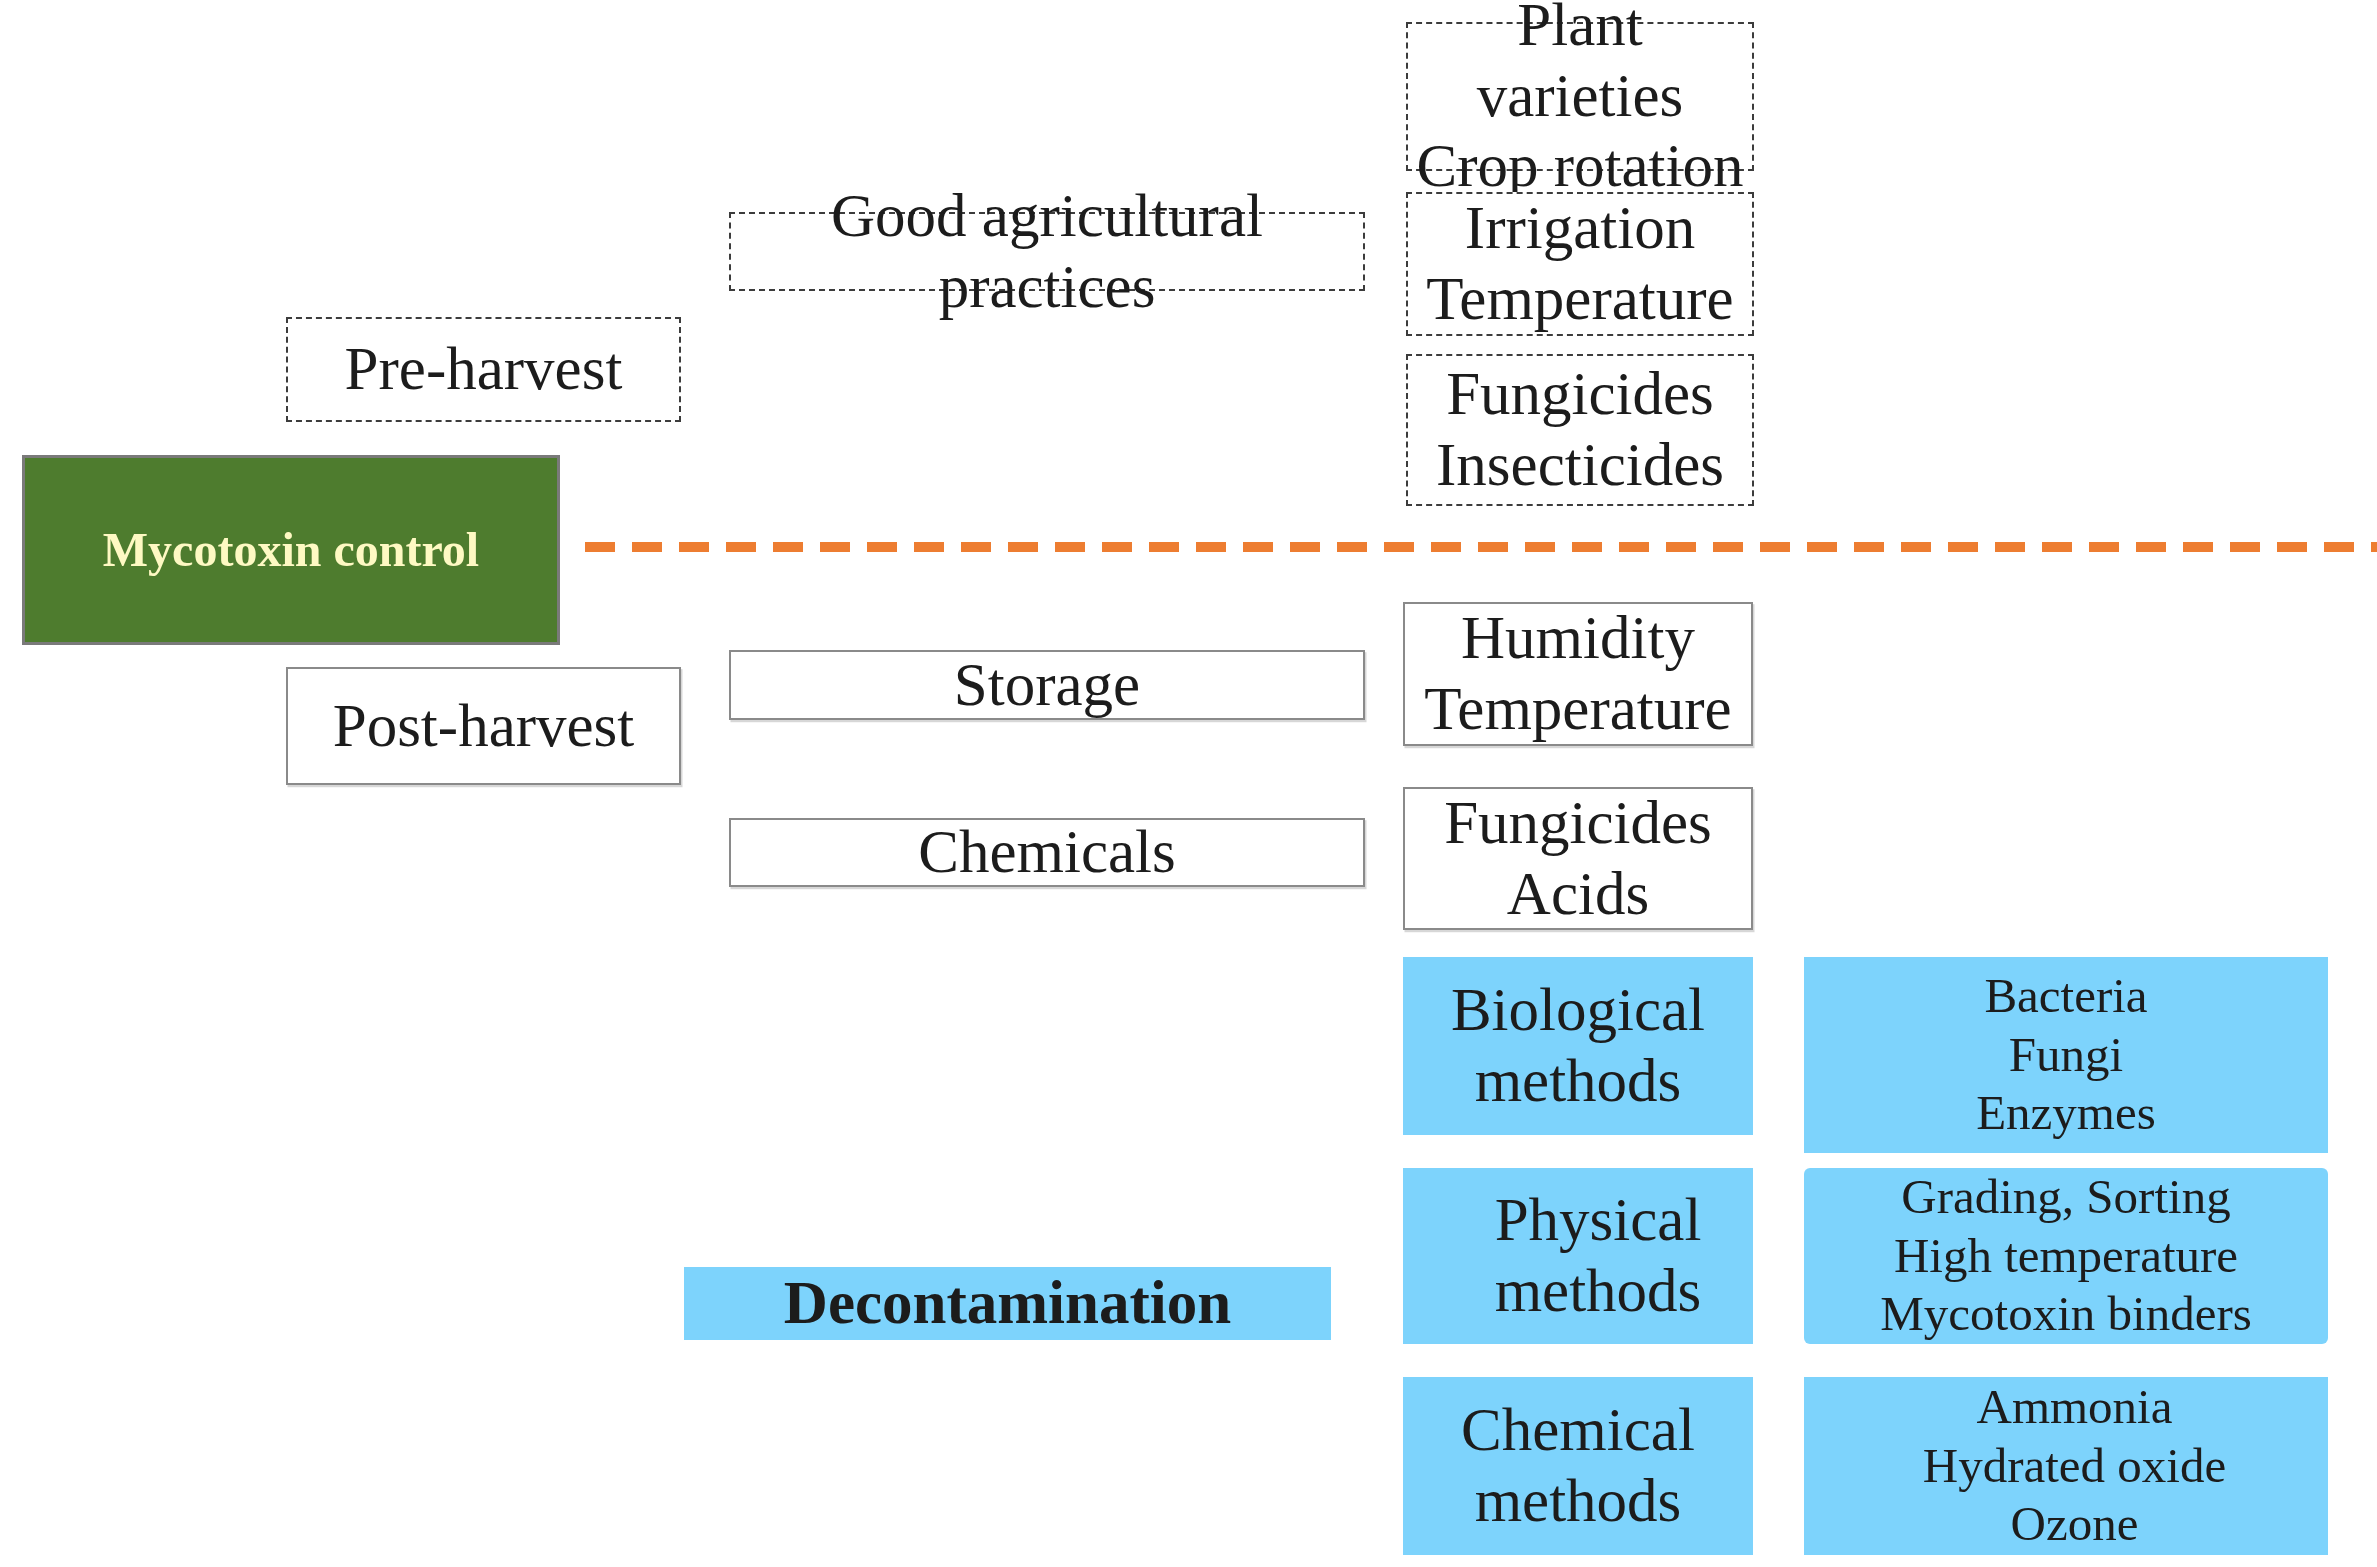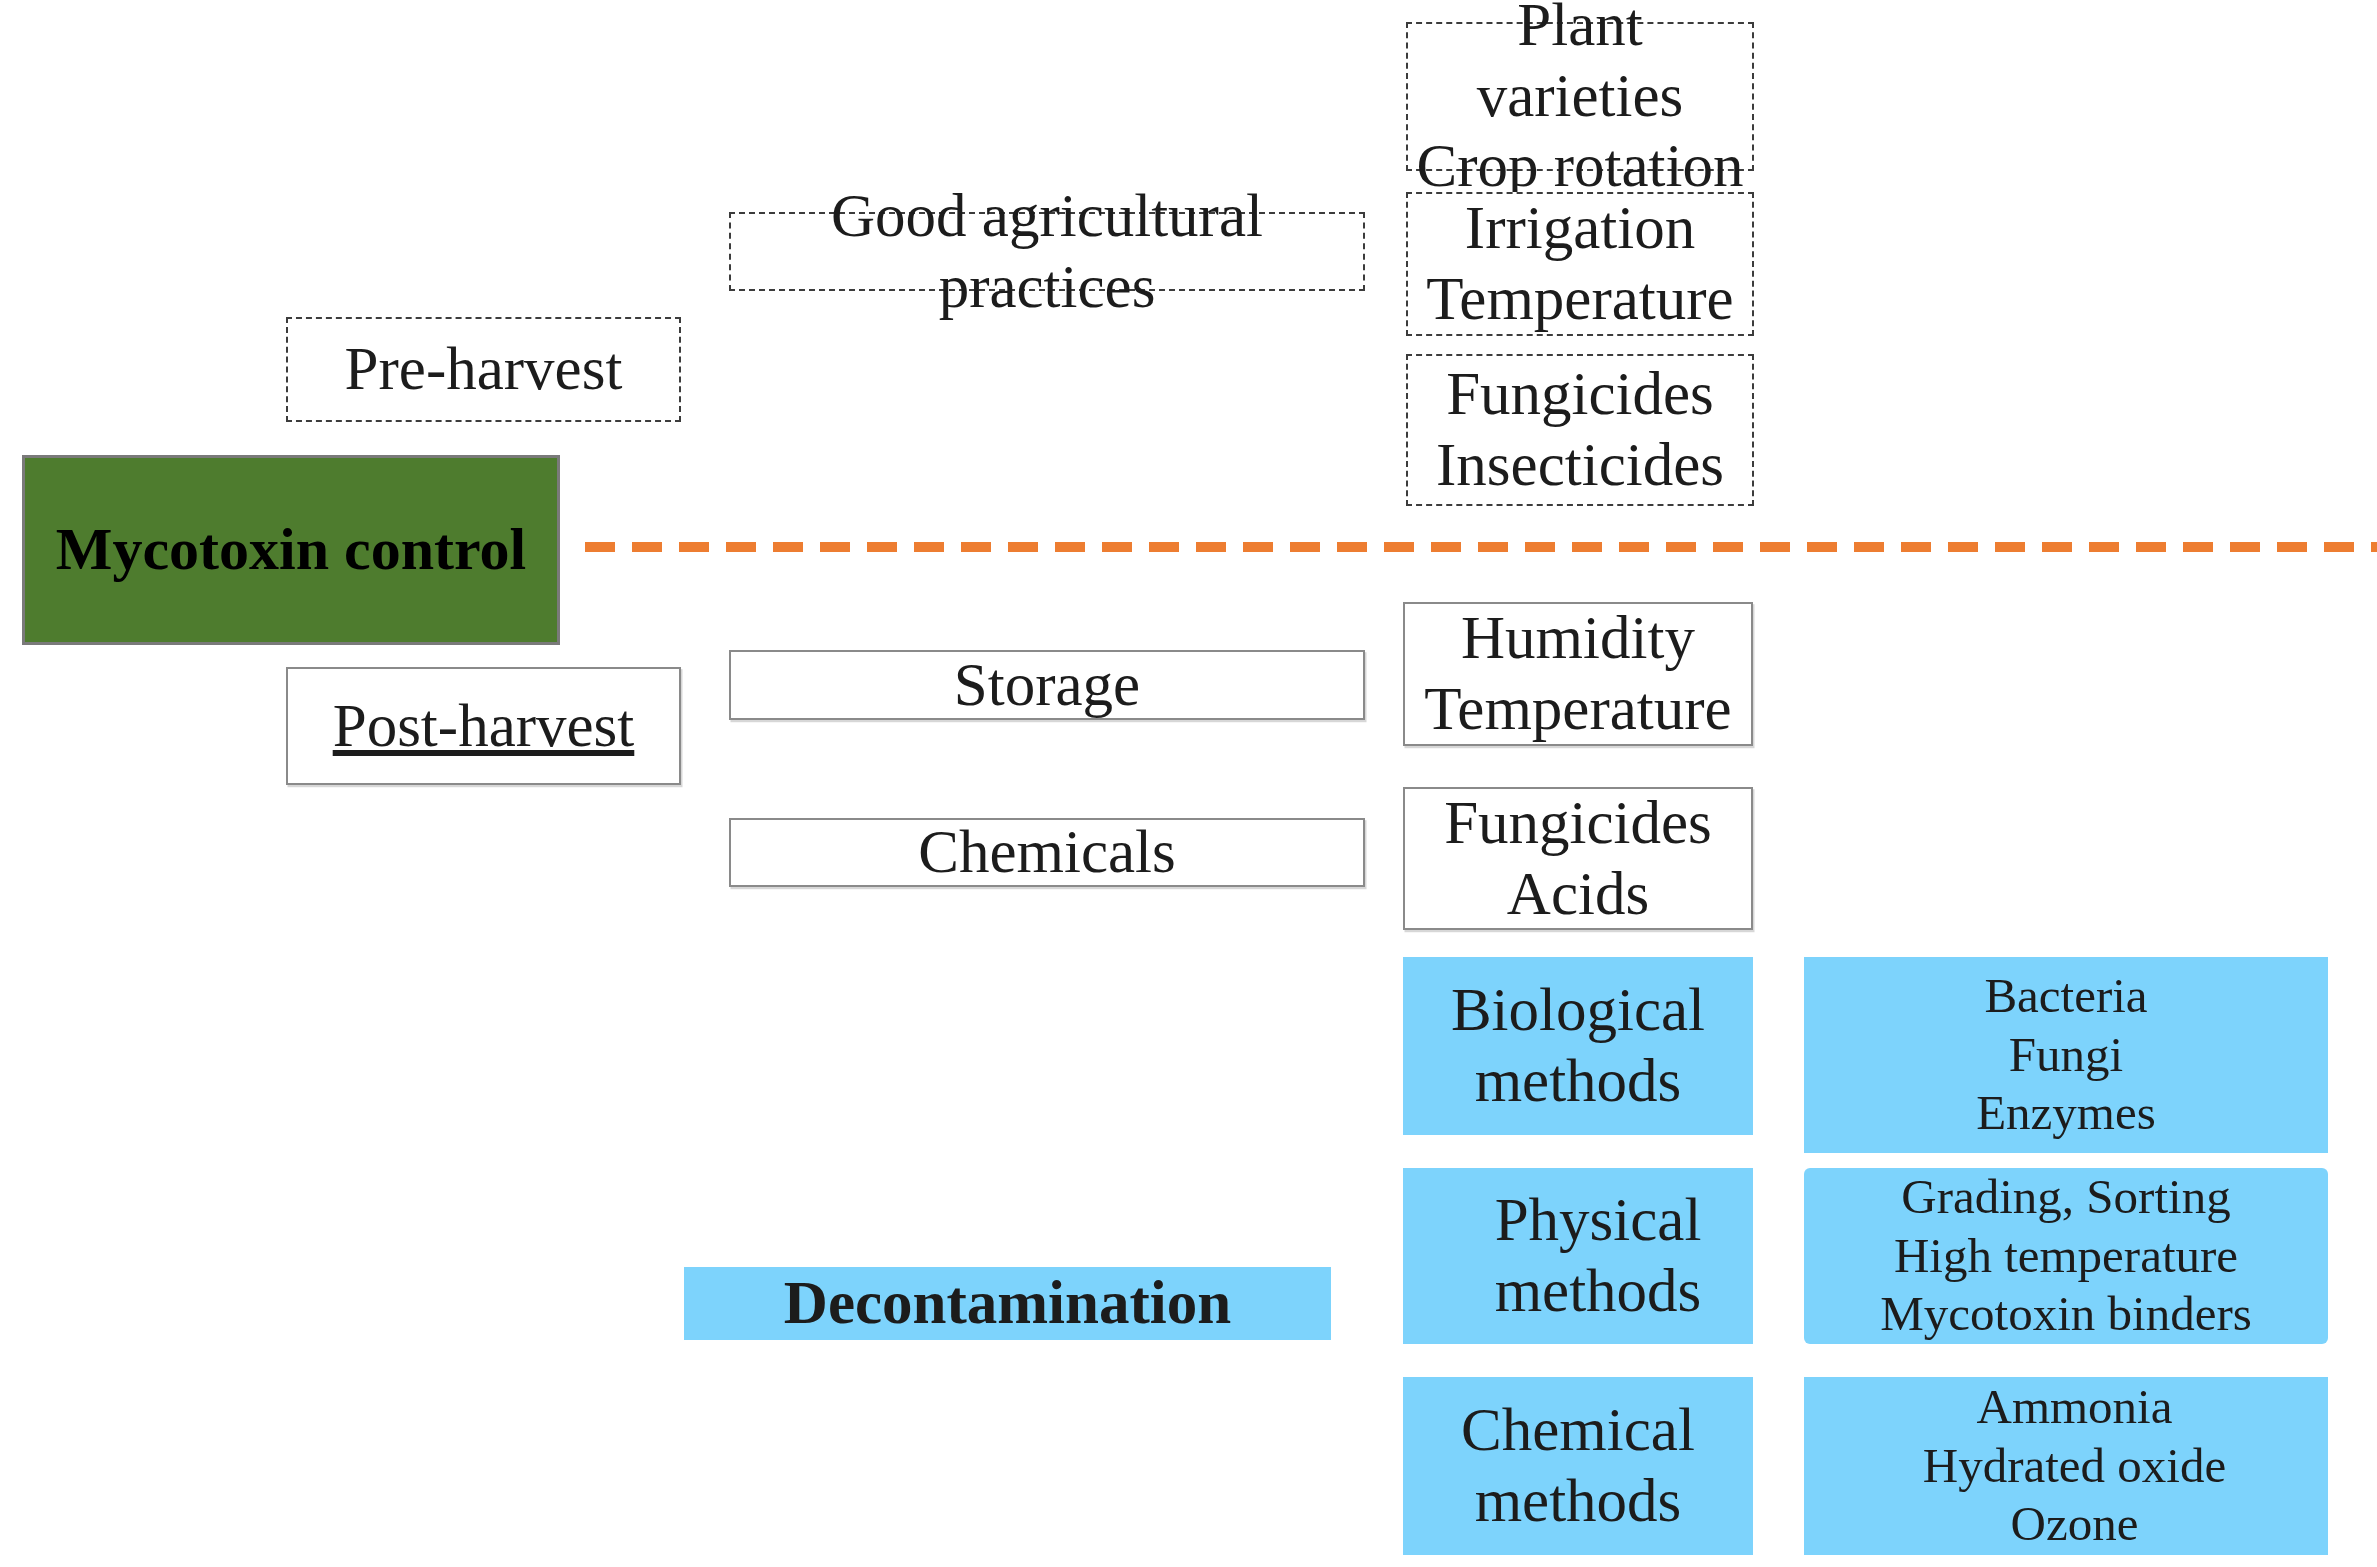--- a/index.html
+++ b/index.html
@@ -35,23 +35,23 @@
     border: 2.2px solid #8a8a8a;
     box-shadow: 1.5px 2.2px 0 rgba(140,140,140,0.35);
   }
   .box.gray {
     background: #7dd3fc;
     border: none;
   }
   .box.root {
     background: #4e7c2e;
     border: 3px solid #7a7a7a;
-    color: #000000;
+    color: #fef9c3;
     font-weight: bold;
-    font-size: 60px;
+    font-size: 48px;
   }
   .box.small-text {
     font-size: 49px;
     line-height: 1.2;
   }
   .divider {
     position: absolute;
     left: 585px;
     top: 542px;
     width: 1793px;
@@ -62,21 +62,21 @@
       transparent 30px, transparent 47px
     );
   }
   
   .pos-root          { left: 22px;   top: 455px;  width: 538px; height: 190px; }
   .pos-pre           { left: 286px;  top: 317px;  width: 395px; height: 105px; }
   .pos-gap           { left: 729px;  top: 212px;  width: 636px; height: 79px; }
   .pos-f1            { left: 1406px; top: 21.5px;   width: 348px; height: 149px; }
   .pos-f2            { left: 1406px; top: 192px;  width: 348px; height: 144px; }
   .pos-f3            { left: 1406px; top: 354px;  width: 348px; height: 152px; }
-  .pos-post          { left: 286px;  top: 667px;  width: 395px; height: 118px; text-decoration: underline; }
+  .pos-post          { left: 286px;  top: 667px;  width: 395px; height: 118px; }
   .pos-storage       { left: 729px;  top: 630px;  width: 636px; height: 70px; margin-top: 20px;  }
   .pos-humidity      { left: 1403px; top: 602px;  width: 350px; height: 144px; }
   .pos-chemicals     { left: 729px;  top: 818px; width: 636px; height: 69px;  }
   .pos-fungacids     { left: 1403px; top: 787px; width: 350px; height: 143px; }
   .pos-bio           { left: 1403px; top: 957px; width: 350px; height: 178px; }
   .pos-bacteria      { left: 1804px; top: 957px; width: 524px; height: 196px; }
   .pos-phys          { left: 1403px; top: 1168px; width: 350px; height: 176px; padding-left: 40px; }
   .pos-grading       { left: 1804px; top: 1168px; width: 524px; height: 176px; border-radius: 6px; }
   .pos-decon         { left: 684px;  top: 1267px; width: 647px; height: 73px; font-weight: bold;  }
   .pos-chem-methods  { left: 1403px; top: 1377px; width: 350px; height: 178px; }

